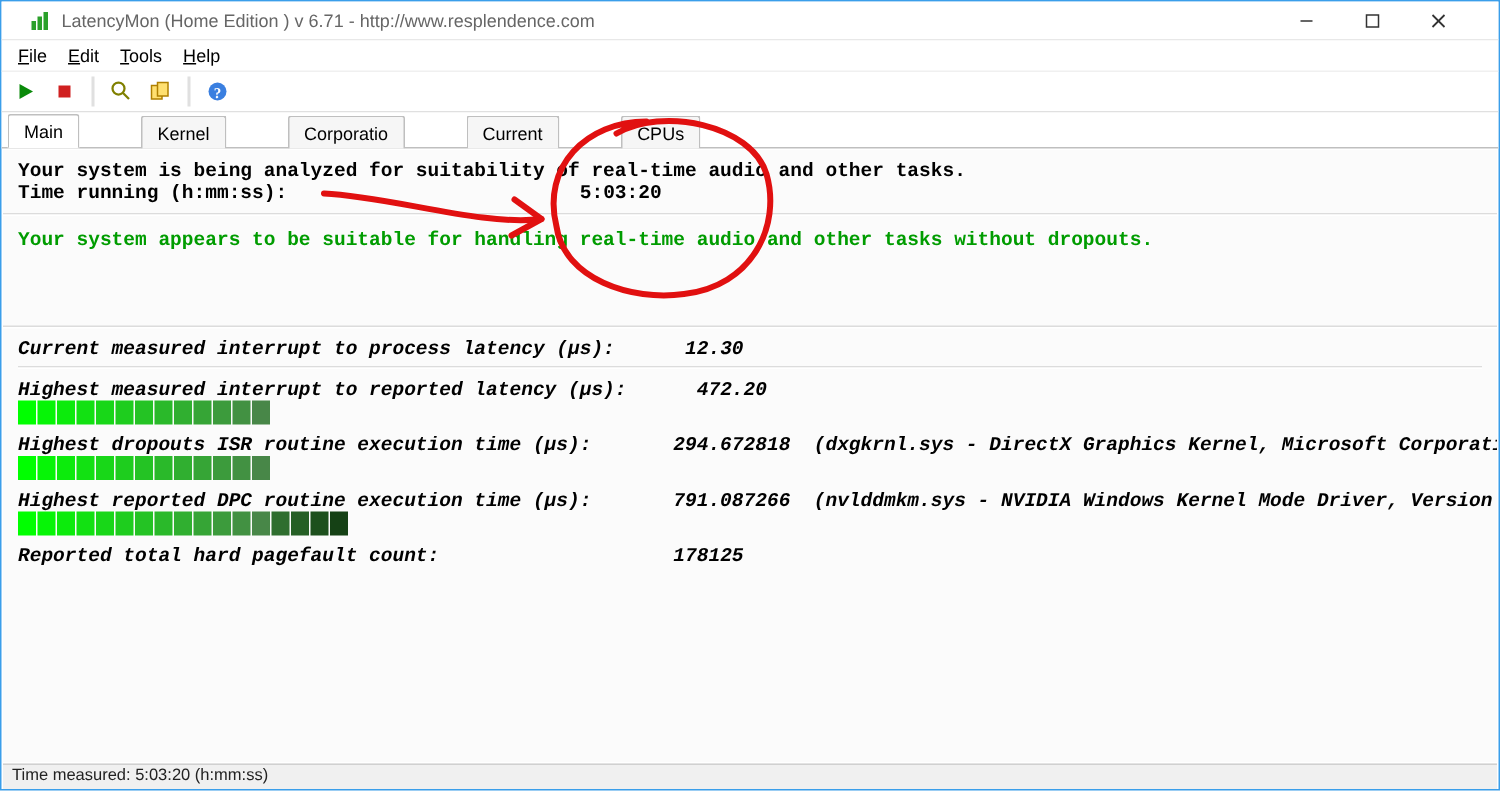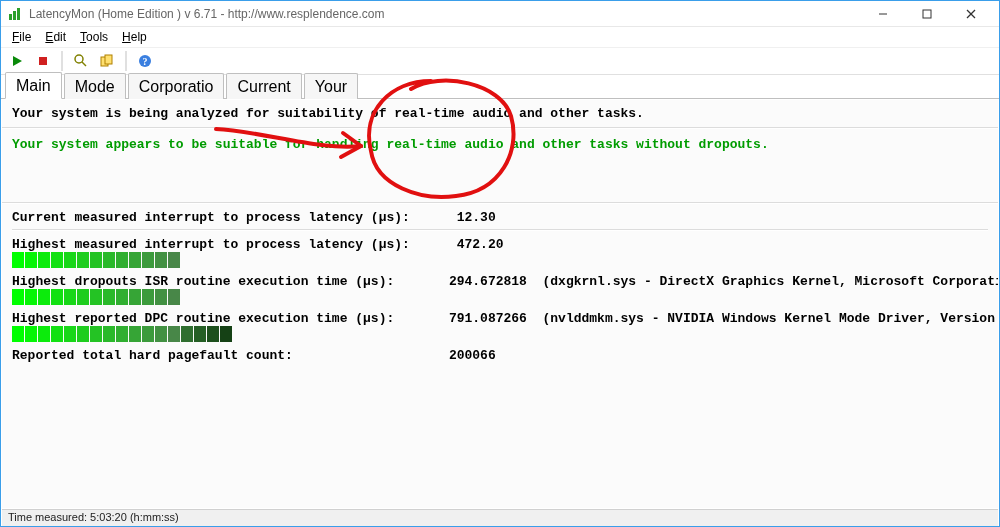--- a/index.html
+++ b/index.html
@@ -1,51 +1,51 @@
 <!DOCTYPE html>
 <html><head>
 <meta charset="utf-8">
 <style>
   * { box-sizing: border-box; }
   html, body { margin: 0; padding: 0; font-family: "Segoe UI", Tahoma, sans-serif; font-size: 12px; }
   body { width: 1000px; height: 527px; overflow: hidden; background: #fff; position: relative; border: 1px solid #3a9eea; }
 
   
-  .titlebar { height: 26px; background: #fff; display: flex; align-items: center; padding: 0 6px; border-bottom: 1px solid #e8e8e8; }
+  .titlebar { height: 26px; background: #fff; display: flex; align-items: center; padding: 0 18px; border-bottom: 1px solid #e8e8e8; }
   .titlebar .app-icon { width: 16px; height: 16px; margin-right: 6px; display:inline-flex; align-items:center; justify-content:center;}
   .titlebar .title-text { color: #666; font-size: 12px; }
   .win-controls { margin-left: auto; display: flex; }
   .win-controls div { width: 44px; height: 26px; display:flex; align-items:center; justify-content:center; color:#666; }
 
   
   .menubar { height: 20px; display: flex; align-items: center; padding: 0 4px; background:#fff; font-size:12px; }
   .menubar .menu-item { padding: 14px 7px; cursor:default; }
   .menubar .menu-item span.ul { text-decoration: underline; }
 
   
   .toolbar { height: 28px; display:flex; align-items:center; padding: 2px 6px; background: #fff; border-top:1px solid #f0f0f0; border-bottom:1px solid #e0e0e0; gap:6px;}
   .tbtn { width:20px; height:20px; display:flex; align-items:center; justify-content:center; }
   .tbtn.sep { width:2px; background:#e0e0e0; margin:0 2px; }
 
   
-  .tabbar { height: 24px; display:flex; align-items:flex-end; padding: 0 4px; background:#fff; border-bottom:1px solid #bfbfbf; font-size:16px; }
+  .tabbar { height: 24px; display:flex; align-items:flex-end; padding: 0 4px; background:#fff; border-bottom:1px solid #bfbfbf; font-size:12px;gap:39px; }
   .tab { padding:4px 10px 3px 10px; border:1px solid #bfbfbf; border-bottom:none; margin-right:2px; background:#f6f6f6; position:relative; top:1px; border-radius:2px 2px 0 0; cursor:default;}
   .tab.active { background:#fff; border-bottom:1px solid #fff; font-weight:normal; }
 
   
   .content { position:absolute; left:1px; right:1px; top:99px; bottom:18px; overflow:hidden; background:#fbfbfb; }
   .mono { font-family: "Courier New", monospace; font-size:13px; font-weight:bold; }
 
   .block { padding:6px 10px 0 10px; }
   .sep-h { height:0; border-top:1px solid #dcdcdc; border-bottom:1px solid #fff; margin:6px 0 2px 0; }
   .line  { white-space: pre; }
   .green { color:#009c00; }
 
   .metrics { padding:0 10px; }
-  .metric-row { margin-top:6px; }
+  .metric-row { margin-top:6px;font-style:italic; }
   .metric-label-row { white-space:pre; }
   .bar-wrap { height:16px; width:100%; background:transparent; margin-top:0; position:relative; }
   .bar { height:16px; display:flex; }
   .seg { width:12px; height:16px; margin-right:1px; }
   
   .g1{background:#00ff00;} .g2{background:#06f506;} .g3{background:#0ceb0c;}
   .g4{background:#12e112;} .g5{background:#18d718;} .g6{background:#1ecd1e;}
   .g7{background:#24c324;} .g8{background:#2ab92a;} .g9{background:#30af30;}
   .g10{background:#36a536;} .g11{background:#3c9b3c;} .g12{background:#429142;}
   .g13{background:#488748;} .g14{background:#2f6e2f;} .g15{background:#255f25;}
@@ -127,49 +127,50 @@
   <div class="tbtn">
       <svg width="14" height="14">
         <circle cx="7" cy="7" r="6" fill="#3a7fe0"></circle>
         <text x="7" y="11" font-size="10" font-family="Georgia" fill="#fff" text-anchor="middle" font-weight="bold">?</text>
       </svg>
     </div>
 </div>
 
 <div class="tabbar">
   <div class="tab active">Main</div>
-  <div class="tab">Mode</div>
+  <div class="tab">Kernel</div>
   <div class="tab">Corporatio</div>
   <div class="tab">Current</div>
-  <div class="tab">Your</div>
+  <div class="tab">CPUs</div>
 </div>
 
 <div class="content">
 
   <div class="block mono">
     <div class="line">Your system is being analyzed for suitability of real-time audio and other tasks.</div>
+    <div class="line"><span>Time running (h:mm:ss):</span><span>                         </span><span>5:03:20</span></div>
   </div>
 
   <div class="sep-h"></div>
 
   <div class="block mono">
     <div class="line green">Your system appears to be suitable for handling real-time audio and other tasks without dropouts.</div>
   </div>
 
   <div class="sep-h" style="margin-top:50px;"></div>
 
   <div class="metrics mono">
 
     <div class="metric-row">
       <div class="metric-label-row"><span>Current measured interrupt to process latency (µs):</span><span>      </span><span>12.30</span></div>
     </div>
     <div class="thin-hr" style="margin-top:4px;"></div>
 
     <div class="metric-row">
-      <div class="metric-label-row"><span>Highest measured interrupt to process latency (µs):</span><span>      </span><span>472.20</span></div>
+      <div class="metric-label-row"><span>Highest measured interrupt to reported latency (µs):</span><span>      </span><span>472.20</span></div>
       <div class="bar-wrap">
           <div class="bar">
         <div class="seg g1"></div>
             <div class="seg g2"></div>
             <div class="seg g3"></div>
             <div class="seg g4"></div>
             <div class="seg g5"></div>
             <div class="seg g6"></div>
             <div class="seg g7"></div>
             <div class="seg g8"></div>
@@ -222,21 +223,21 @@
             <div class="seg g13"></div>
             <div class="seg g14"></div>
             <div class="seg g15"></div>
             <div class="seg g16"></div>
             <div class="seg g17"></div>
       </div>
         </div>
     </div>
 
     <div class="metric-row">
-      <div class="metric-label-row"><span>Reported total hard pagefault count:</span><span>                    </span><span>200066</span></div>
+      <div class="metric-label-row"><span>Reported total hard pagefault count:</span><span>                    </span><span>178125</span></div>
     </div>
 
   </div>
 </div>
 
 <div class="annotation" style="left:0; top:0; width:1000px; height:527px;">
   <svg width="1000" height="527">
 
     <path d="M 430 80 C 390 80 360 110 370 150 C 375 185 420 200 455 195 C 500 190 520 150 510 115 C 500 82 440 70 410 88" fill="none" stroke="#e11010" stroke-width="4" stroke-linecap="round"></path>
 

